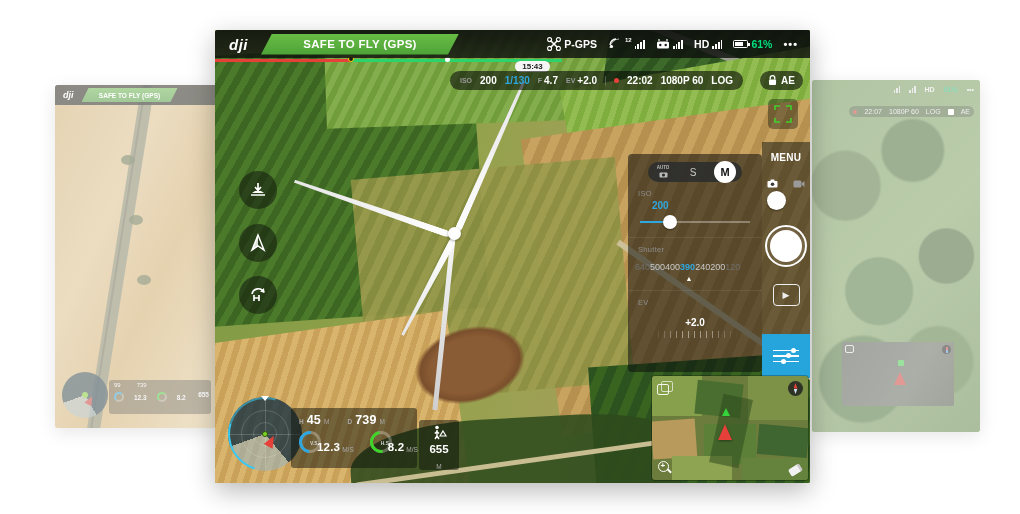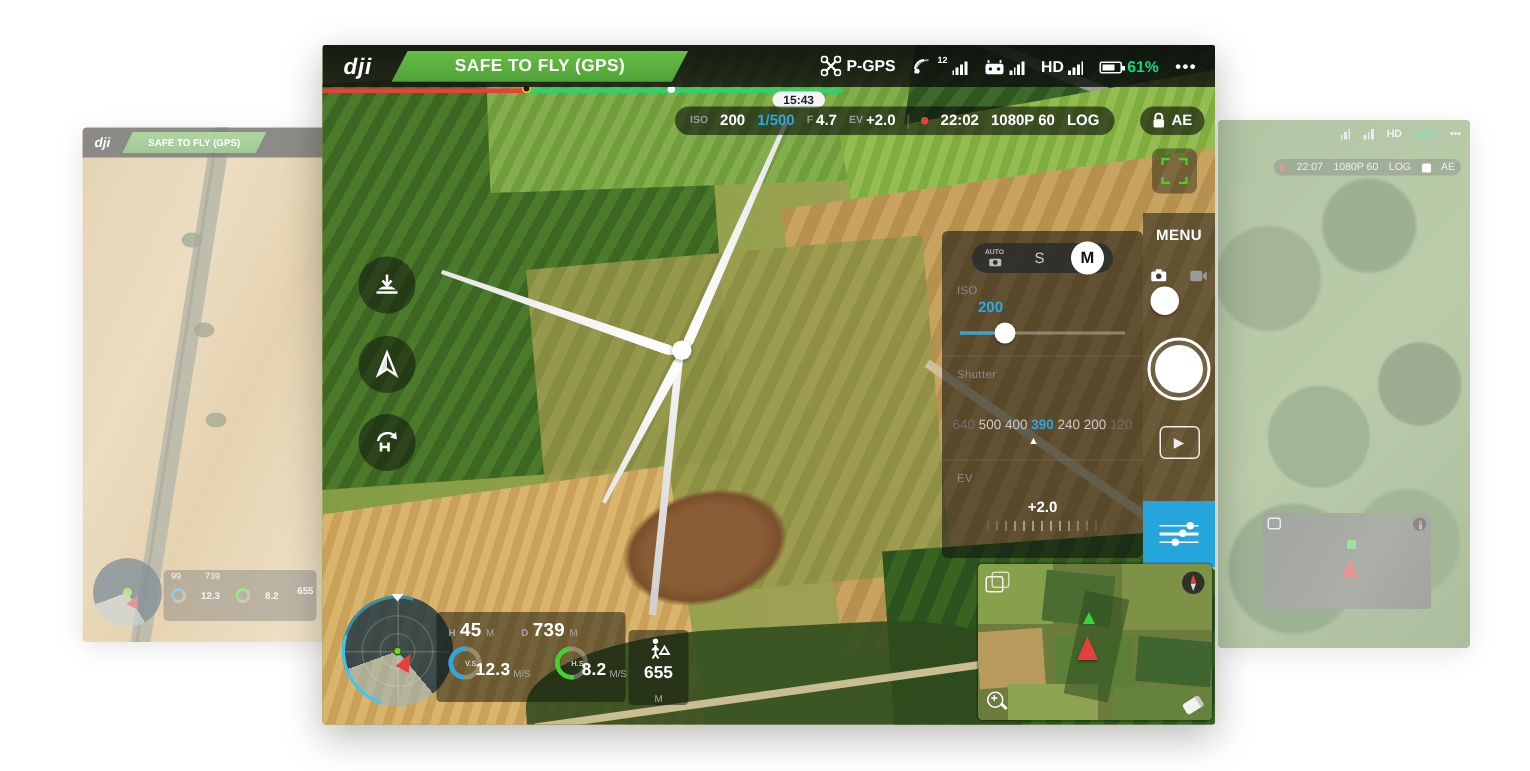--- a/index.html
+++ b/index.html
@@ -116,21 +116,21 @@
   
   .m-topbar { position:absolute; left:0; top:0; right:0; height:28px; z-index:10;
     background:linear-gradient(rgba(14,17,13,.93), rgba(14,17,13,.82));
     display:flex; align-items:center; padding:0 12px 0 14px; }
   .m-logo { color:#fff; font-style:italic; font-weight:bold; font-size:15px; letter-spacing:.5px; }
   .m-banner { margin-left:13px; height:21px; width:198px;
     background:linear-gradient(#68bd45,#4da237);
     clip-path:polygon(11px 0,100% 0,calc(100% - 11px) 100%,0 100%);
     color:#fff; font-size:11.5px; font-weight:bold; display:flex; align-items:center; justify-content:center;
     letter-spacing:.3px; }
-  .m-icons { margin-left:auto; display:flex; align-items:flex-end; gap:11px; color:#fff;
+  .m-icons { margin-left:auto; display:flex; align-items:center; gap:11px; color:#fff;
     font-size:10.5px; font-weight:bold; }
   .icon-group { display:flex; align-items:center; gap:3px; }
   .bars { display:flex; align-items:flex-end; gap:1px; }
   .bars i { width:1.8px; background:#fff; display:block; }
   .bars i:nth-child(1){height:3px;} .bars i:nth-child(2){height:5px;}
   .bars i:nth-child(3){height:7px;} .bars i:nth-child(4){height:9px;}
   .gps-sup { font-size:6px; position:relative; top:-4px; margin-left:1px; }
   .batt { width:15px; height:8px; border:1px solid #fff; border-radius:1.5px; position:relative; }
   .batt::after { content:""; position:absolute; right:-3px; top:1.5px; width:2px; height:3px; background:#fff; }
   .batt i { position:absolute; left:1px; top:1px; bottom:1px; width:60%; background:#fff; }
@@ -178,21 +178,21 @@
   .p-m { width:22px; height:22px; border-radius:50%; background:#fff; color:#111; font-weight:bold;
     font-size:11px; display:flex; align-items:center; justify-content:center; margin-left:6px; }
   .p-label { font-size:7.5px; color:#8d8d8d; margin:7px 0 0 10px; letter-spacing:.3px; }
   .p-isoval { color:#2ea7e0; font-size:10px; font-weight:bold; margin:2px 0 0 24px; }
   .p-slider { position:relative; margin:4px 12px 0; height:14px; }
   .p-track { position:absolute; left:0; right:0; top:6px; height:2px; background:rgba(255,255,255,.32); }
   .p-fill { position:absolute; left:0; top:6px; height:2px; width:27%; background:#2ea7e0; }
   .p-thumb { position:absolute; left:27%; top:0; width:14px; height:14px; border-radius:50%;
     background:#fff; transform:translateX(-7px); box-shadow:0 1px 2px rgba(0,0,0,.4); }
   .p-div { height:1px; background:rgba(255,255,255,.08); margin:8px 0 0; }
-  .p-shutter { display:flex; justify-content:space-between; padding:0 7px; margin-top:24px;
+  .p-shutter { display:flex; padding:0 7px; margin-top:8px;
     font-size:9px; color:#c9c9c9; }
   .p-shutter span.dim { color:#6f6f6f; }
   .p-shutter span.sel { color:#2ea7e0; font-weight:bold; }
   .p-caret { text-align:center; color:#fff; font-size:7px; margin-top:3px; margin-right:12px; }
   .p-ev { text-align:center; color:#fff; font-size:10px; font-weight:bold; margin-top:10px; }
   .p-ruler { margin:3px auto 0; width:86px; height:7px;
     background:repeating-linear-gradient(90deg, rgba(255,255,255,.45) 0 1px, transparent 1px 6px);
     -webkit-mask:linear-gradient(90deg, transparent, #000 35%, #000 65%, transparent);
     mask:linear-gradient(90deg, transparent, #000 35%, #000 65%, transparent); }
 
@@ -454,21 +454,21 @@
     <div class="tl-red"></div>
     <div class="tl-green"></div>
     <div class="tl-ydot"></div>
     <div class="tl-wdot"></div>
     <div class="tl-capsule">15:43</div>
   </div>
 
   <div class="m-cambar">
     <span class="cb-sm">ISO</span>
     <span class="cb-w">200</span>
-    <span class="cb-blue">1/500</span>
+    <span class="cb-blue">1/130</span>
     <span class="cb-sm">F</span>
     <span class="cb-w" style="margin-left:-6px">4.7</span>
     <span class="cb-sm">EV</span>
     <span class="cb-w" style="margin-left:-6px">+2.0</span>
     <span class="vdiv"></span>
     <span class="cb-dot"></span>
     <span class="cb-w">22:02</span>
     <span class="cb-w">1080P 60</span>
     <span class="cb-w">LOG</span>
   </div>

